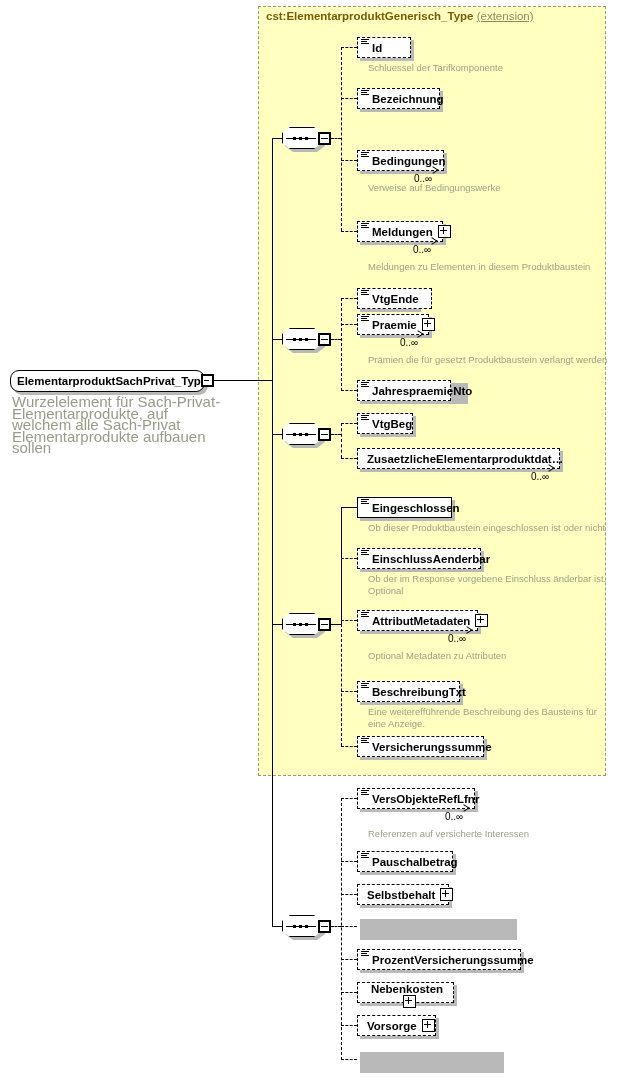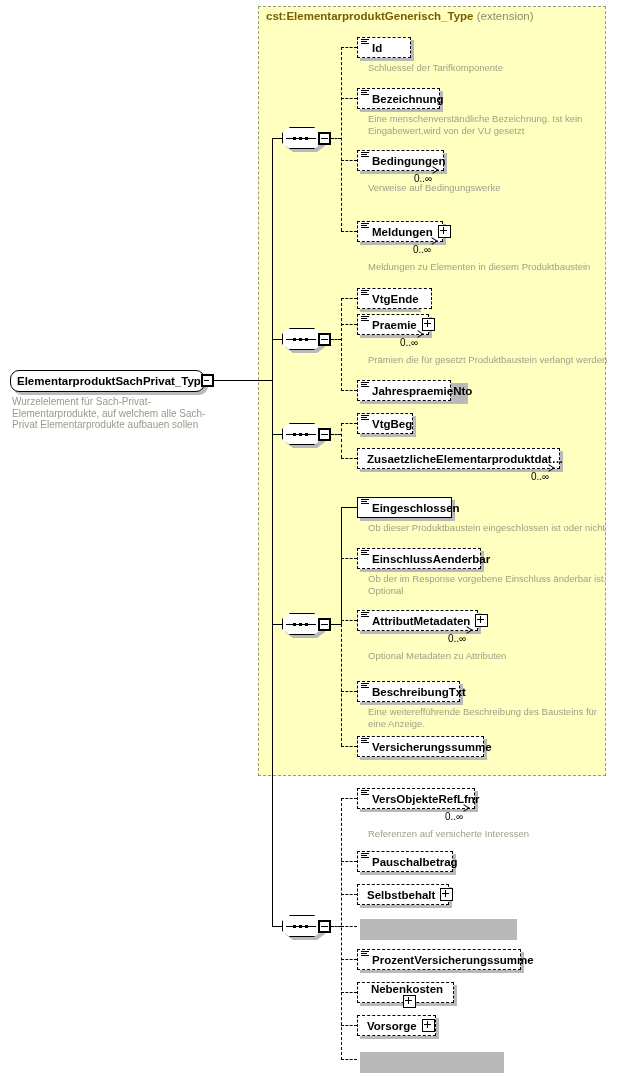--- a/index.html
+++ b/index.html
@@ -17,21 +17,21 @@
     border:1px dashed #9a9a7a;
     box-sizing:border-box;
   }
   .ext-title{
     position:absolute;
     font-size:11.5px;
     color:#7a5c00;
     font-weight:bold;
     white-space:nowrap;
   }
-  .ext-title .sub{font-weight:normal;color:#8c8c6a;}
+  .ext-title .sub{font-weight:normal;color:#8c8c6a;text-decoration:underline;}
 
   
   .ln{position:absolute;background:transparent;}
   .ln.h-solid{border-top:1px solid #000;height:0;}
   .ln.v-solid{border-left:1px solid #000;width:0;}
   .ln.h-dash{border-top:1px dashed #000;height:0;}
   .ln.v-dash{border-left:1px dashed #000;width:0;}
 
   
   .root-node{
@@ -44,21 +44,21 @@
     display:flex;align-items:center;
     padding:0 6px;
     font-size:11.5px;font-weight:bold;color:#000;
     white-space:nowrap;
     z-index:5;
   }
   .root-shadow{
     position:absolute;background:#b9b9b9;border-radius:9px;z-index:4;
   }
   .root-desc{
-    position:absolute;font-size:10px;color:#9a9a8a;line-height:11.5px;
+    position:absolute;font-size:15px;color:#9a9a8a;line-height:11.5px;
     width:215px;
   }
 
   
   .node{
     position:absolute;
     box-sizing:border-box;
     background:#ffffff;
     height:21px;
     display:flex;align-items:center;
@@ -201,22 +201,20 @@
   <div class="ln h-dash" style="left:341px;top:98px;width:16px;"></div>
   <div class="node-shadow" style="left:360px;top:91px;width:83px;height:21px;"></div>
   <div class="node opt" style="left:357px;top:88px;width:83px;">
     <span class="glyph-seq">
         <i></i>
         <i></i>
         <i></i>
       </span>
     <span>Bezeichnung</span>
   </div>
-  <div class="desc" style="left:368px;top:113px;">Eine menschenverständliche Bezeichnung. Ist kein
-Eingabewert,wird von der VU gesetzt</div>
 
   <div class="ln h-dash" style="left:341px;top:160px;width:16px;"></div>
   <div class="node-shadow" style="left:360px;top:153px;width:87px;height:21px;"></div>
   <div class="node opt" style="left:357px;top:150px;width:87px;">
     <span class="glyph-seq">
         <i></i>
         <i></i>
         <i></i>
       </span>
     <span>Bedingungen</span>

